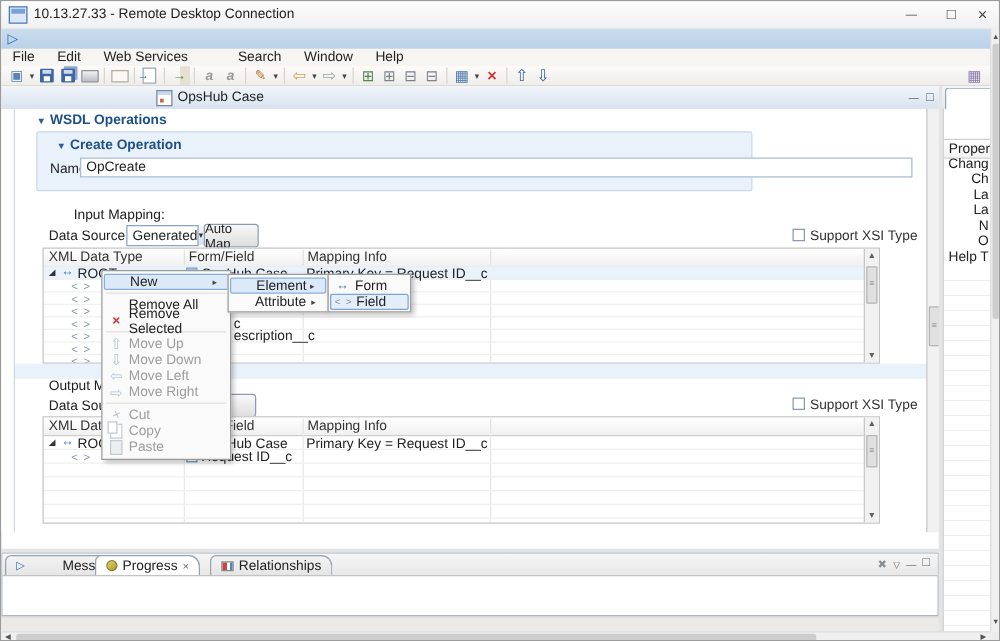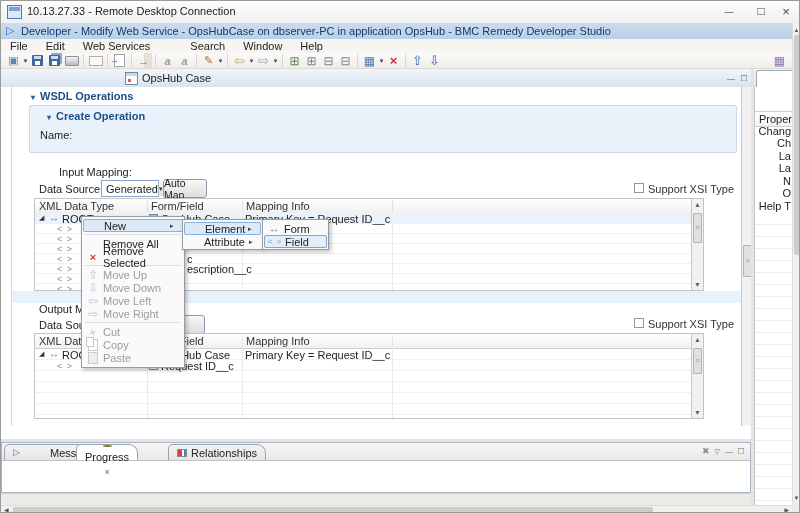--- a/index.html
+++ b/index.html
@@ -61,21 +61,21 @@
   .tclose::after{content:"×";}
   .viewbtn{top:3px;width:12px;height:12px;text-align:center;line-height:12px;color:#555;font-size:9px;}
   .viewbtn.vmin::after{content:"—";font-size:8px;}
   .viewbtn.vmax::after{content:"□";font-size:10px;}
   
   .editor{left:0;top:86px;width:750px;height:339px;background:#fff;overflow:hidden;}
   .gutterline{left:10px;top:0;width:1px;height:339px;background:#ccd9e8;}
   .sec-head{color:#1d5086;font-weight:bold;}
   .tri{color:#2e5e9e;font-size:8px;margin-right:5px;}
   .tri::after{content:"▾";}
-  .create-box{left:28px;top:18px;width:708px;height:48px;background:#e9f1fb;border:1px solid #c9d9ea;border-radius:2px;box-sizing:border-box;}
+  .create-box{left:28px;top:18px;width:573px;height:48px;background:#e9f1fb;border:1px solid #c9d9ea;border-radius:2px;box-sizing:border-box;}
   .name-input{background:#fff;border:1px solid #a9bdd3;display:flex;align-items:center;padding-left:4px;box-sizing:border-box;}
   .combo{background:#fff;border:1px solid #89a4c4;box-sizing:border-box;display:flex;align-items:center;}
   .combo .cval{flex:1;padding-left:4px;}
   .combo .cbtn{width:13px;height:100%;background:linear-gradient(#f4f7fb,#d8e2ee);border-left:1px solid #a9bdd3;text-align:center;font-size:7px;color:#333;line-height:15px;}
   .combo .cbtn::after{content:"▾";}
   .btn{background:linear-gradient(#f8f8f8,#dedede);border:1px solid #8b9bb0;border-radius:3px;display:flex;align-items:center;justify-content:center;font-size:10.5px;box-sizing:border-box;}
   .chk{width:10px;height:10px;background:#fff;border:1px solid #8a9aae;box-sizing:border-box;}
   .chk-lab{color:#333;}
   
   .dtable{background:#fff;border:1px solid #c3c3c3;box-sizing:border-box;overflow:hidden;}
@@ -163,21 +163,20 @@
   <div class="abs rdp-titlebar">
     <div class="abs rdp-icon"></div>
     <div class="abs rdp-title">10.13.27.33 - Remote Desktop Connection</div>
     <div class="abs winbtn min" style="left:713px;"></div>
     <div class="abs winbtn max" style="left:745px;"></div>
     <div class="abs winbtn cls" style="left:770px;"></div>
   </div>
 
   <div class="abs app-titlebar">
     <span class="abs app-icon"></span>
-    <div class="abs app-title">Developer - Modify Web Service - OpsHubCase on dbserver-PC in application OpsHub - BMC Remedy Developer Studio</div>
   </div>
 
   <div class="abs menubar">
     <span>File</span>
     <span>Edit</span>
     <span>Web Services</span>
     <span class="mnu-search">Search</span>
     <span>Window</span>
     <span>Help</span>
   </div>
@@ -240,20 +239,23 @@
   </div>
 
   <div class="abs editor">
     <div class="abs gutterline"></div>
 
     <div class="abs sec-head" style="left:30px;top:3px;"><span class="tri"></span><span>WSDL Operations</span></div>
 
     <div class="abs create-box">
       <div class="abs sec-head" style="left:17px;top:4px;"><span class="tri"></span><span>Create Operation</span></div>
       <div class="abs" style="left:10px;top:23px;">Name:</div>
+      <div class="abs name-input" style="left:34px;top:20px;width:666px;height:16px;">
+          <span>OpCreate</span>
+        </div>
     </div>
 
     <div class="abs" style="left:38px;top:79px;margin-left:20px;">Input Mapping:</div>
     <div class="abs" style="left:38px;top:96px;">Data Source Type:</div>
     <div class="abs combo" style="left:100px;top:93px;width:58px;height:17px;">
       <span class="cval">Generated</span>
         <span class="cbtn"></span>
     </div>
     <div class="abs btn" style="left:162px;top:92px;width:44px;height:19px;">Auto Map</div>
     <div class="abs chk" style="left:633px;top:96px;"></div>
@@ -431,21 +433,21 @@
       </div>
   </div>
 
   <div class="abs sash-h"></div>
   <div class="abs bottom-panel">
     <div class="btabbar">
       <div class="btab" style="left:2px;gap:28px;">
         <span class="ic-msg"></span>
         <span>Messages</span>
       </div>
-      <div class="btab active" style="left:74px;flex-direction:column;">
+      <div class="btab active" style="left:74px;">
         <span class="ic-prog"></span>
         <span>Progress</span>
         <span class="tclose"></span>
       </div>
       <div class="btab" style="left:166px;">
         <span class="ic-rel"></span>
         <span>Relationships</span>
       </div>
       <div class="bp-icons">
         <span class="bi bi-rm"></span>

